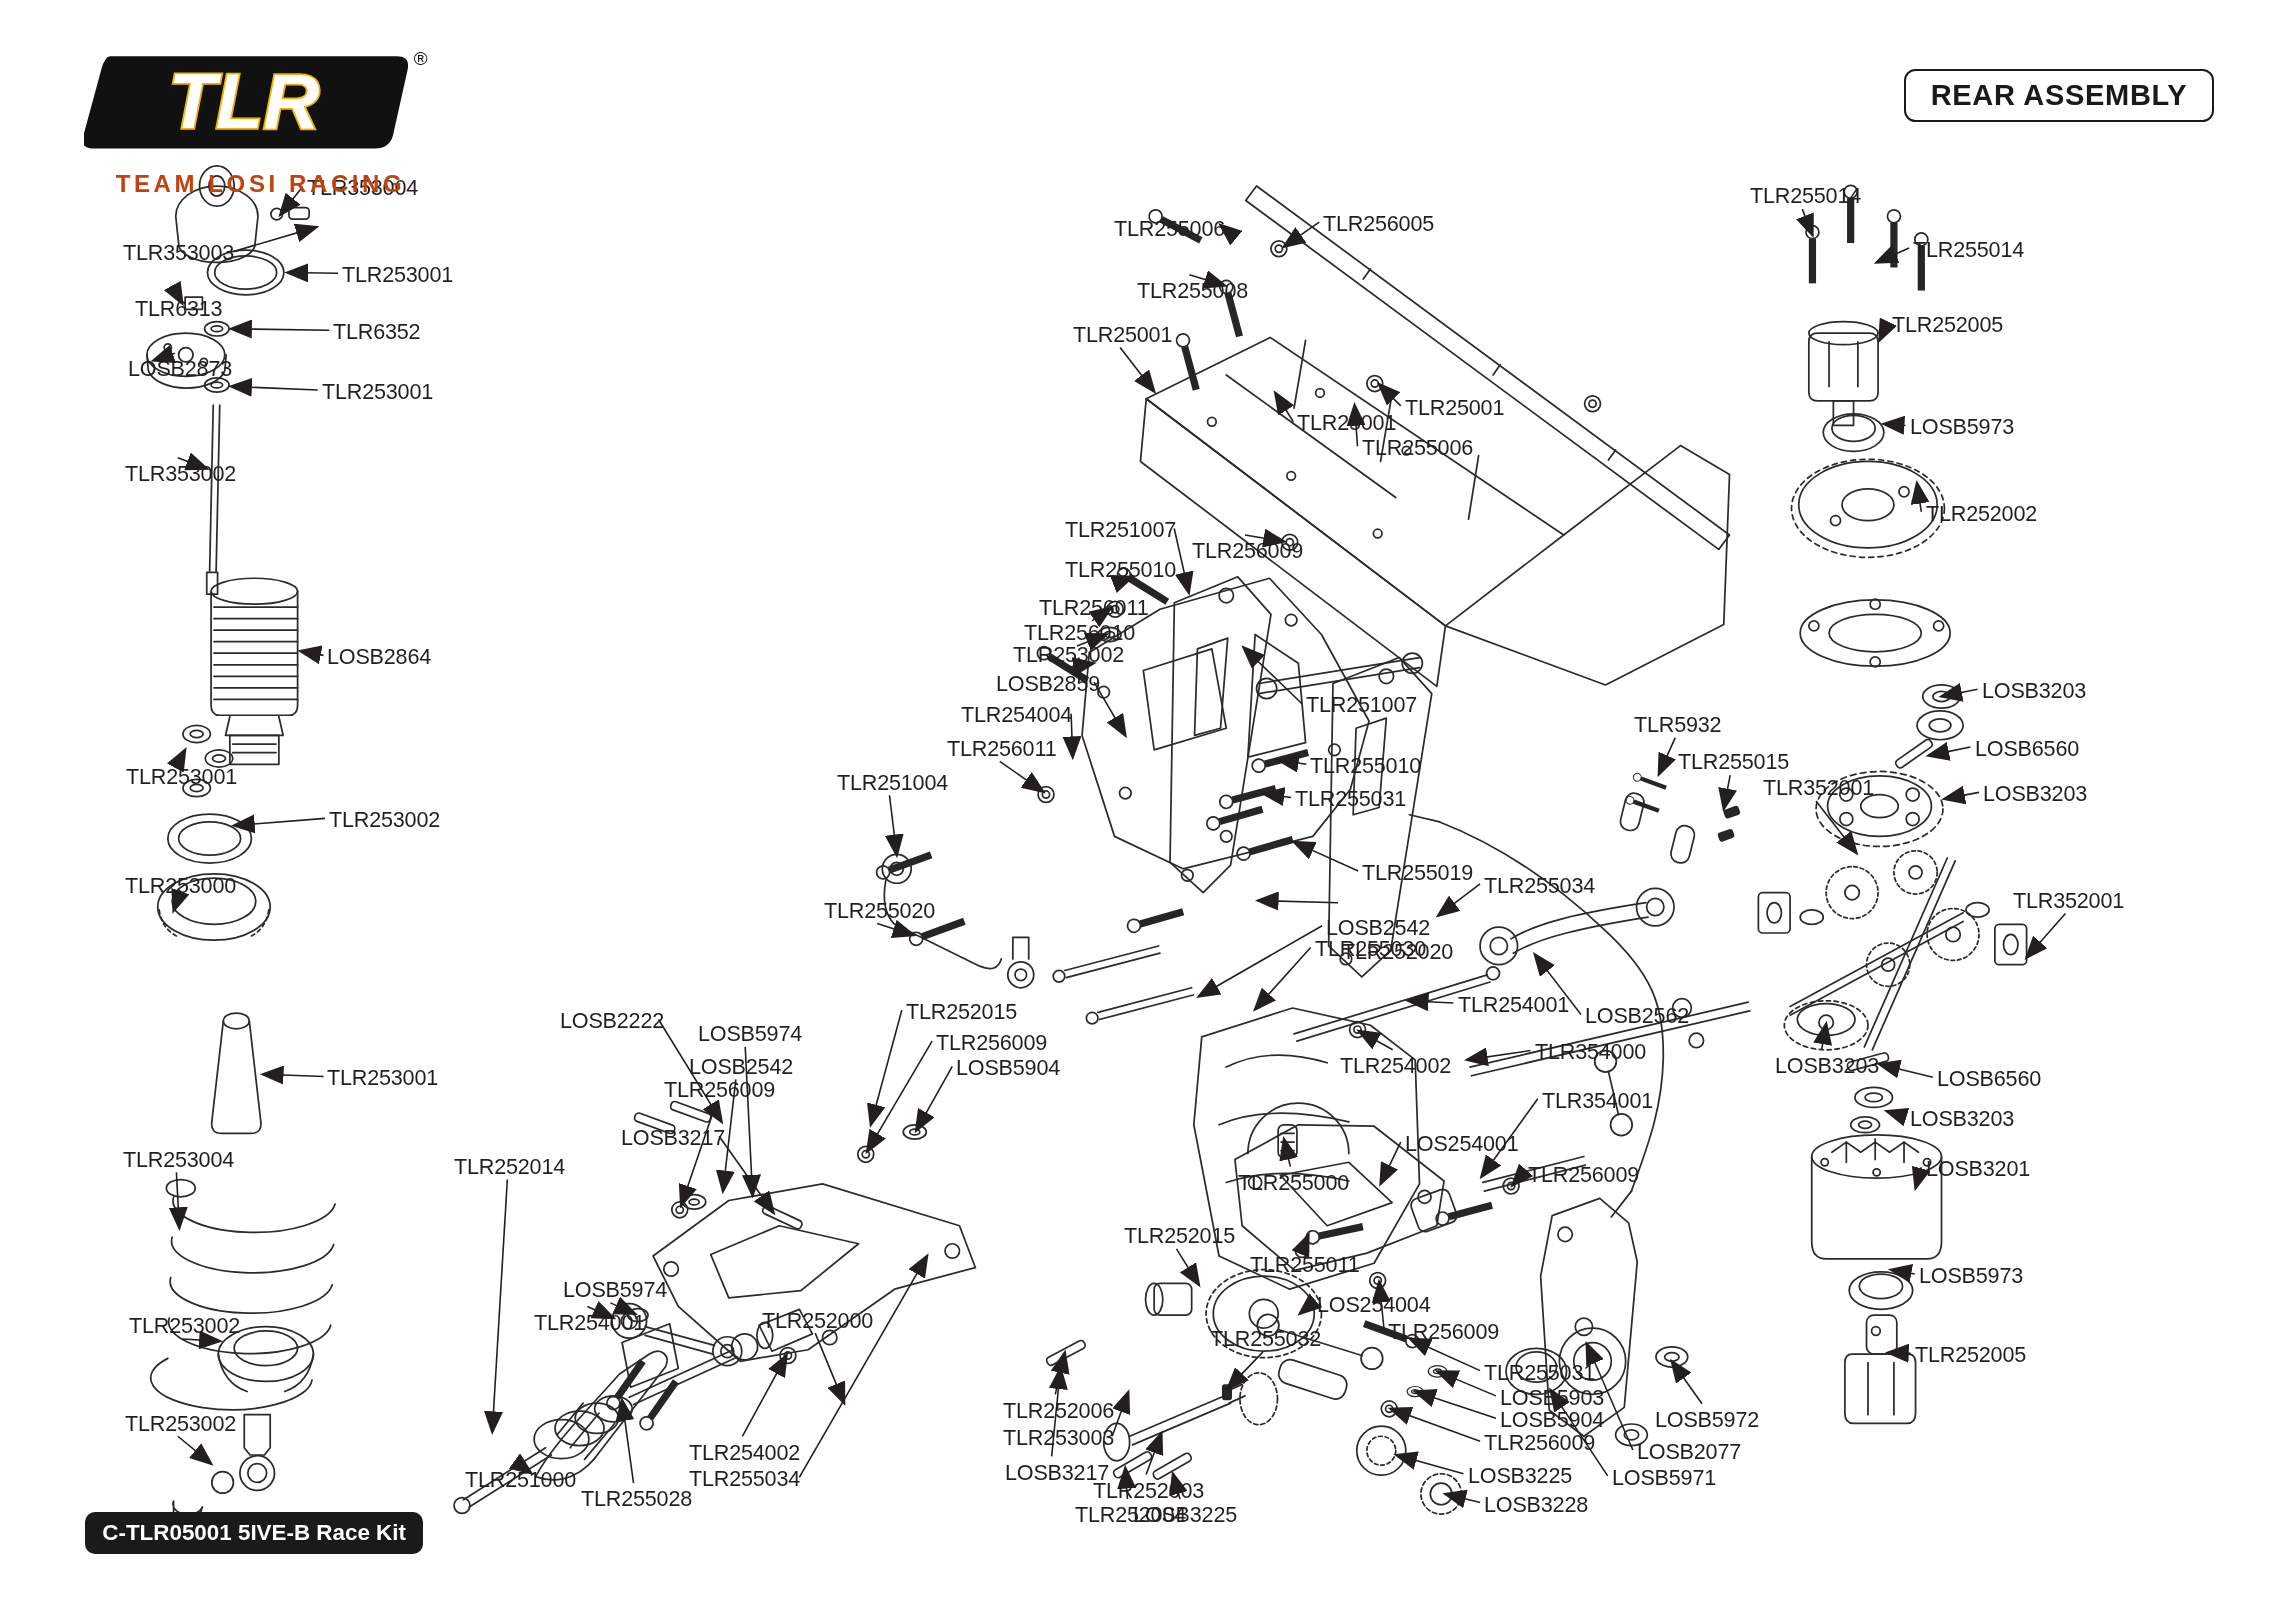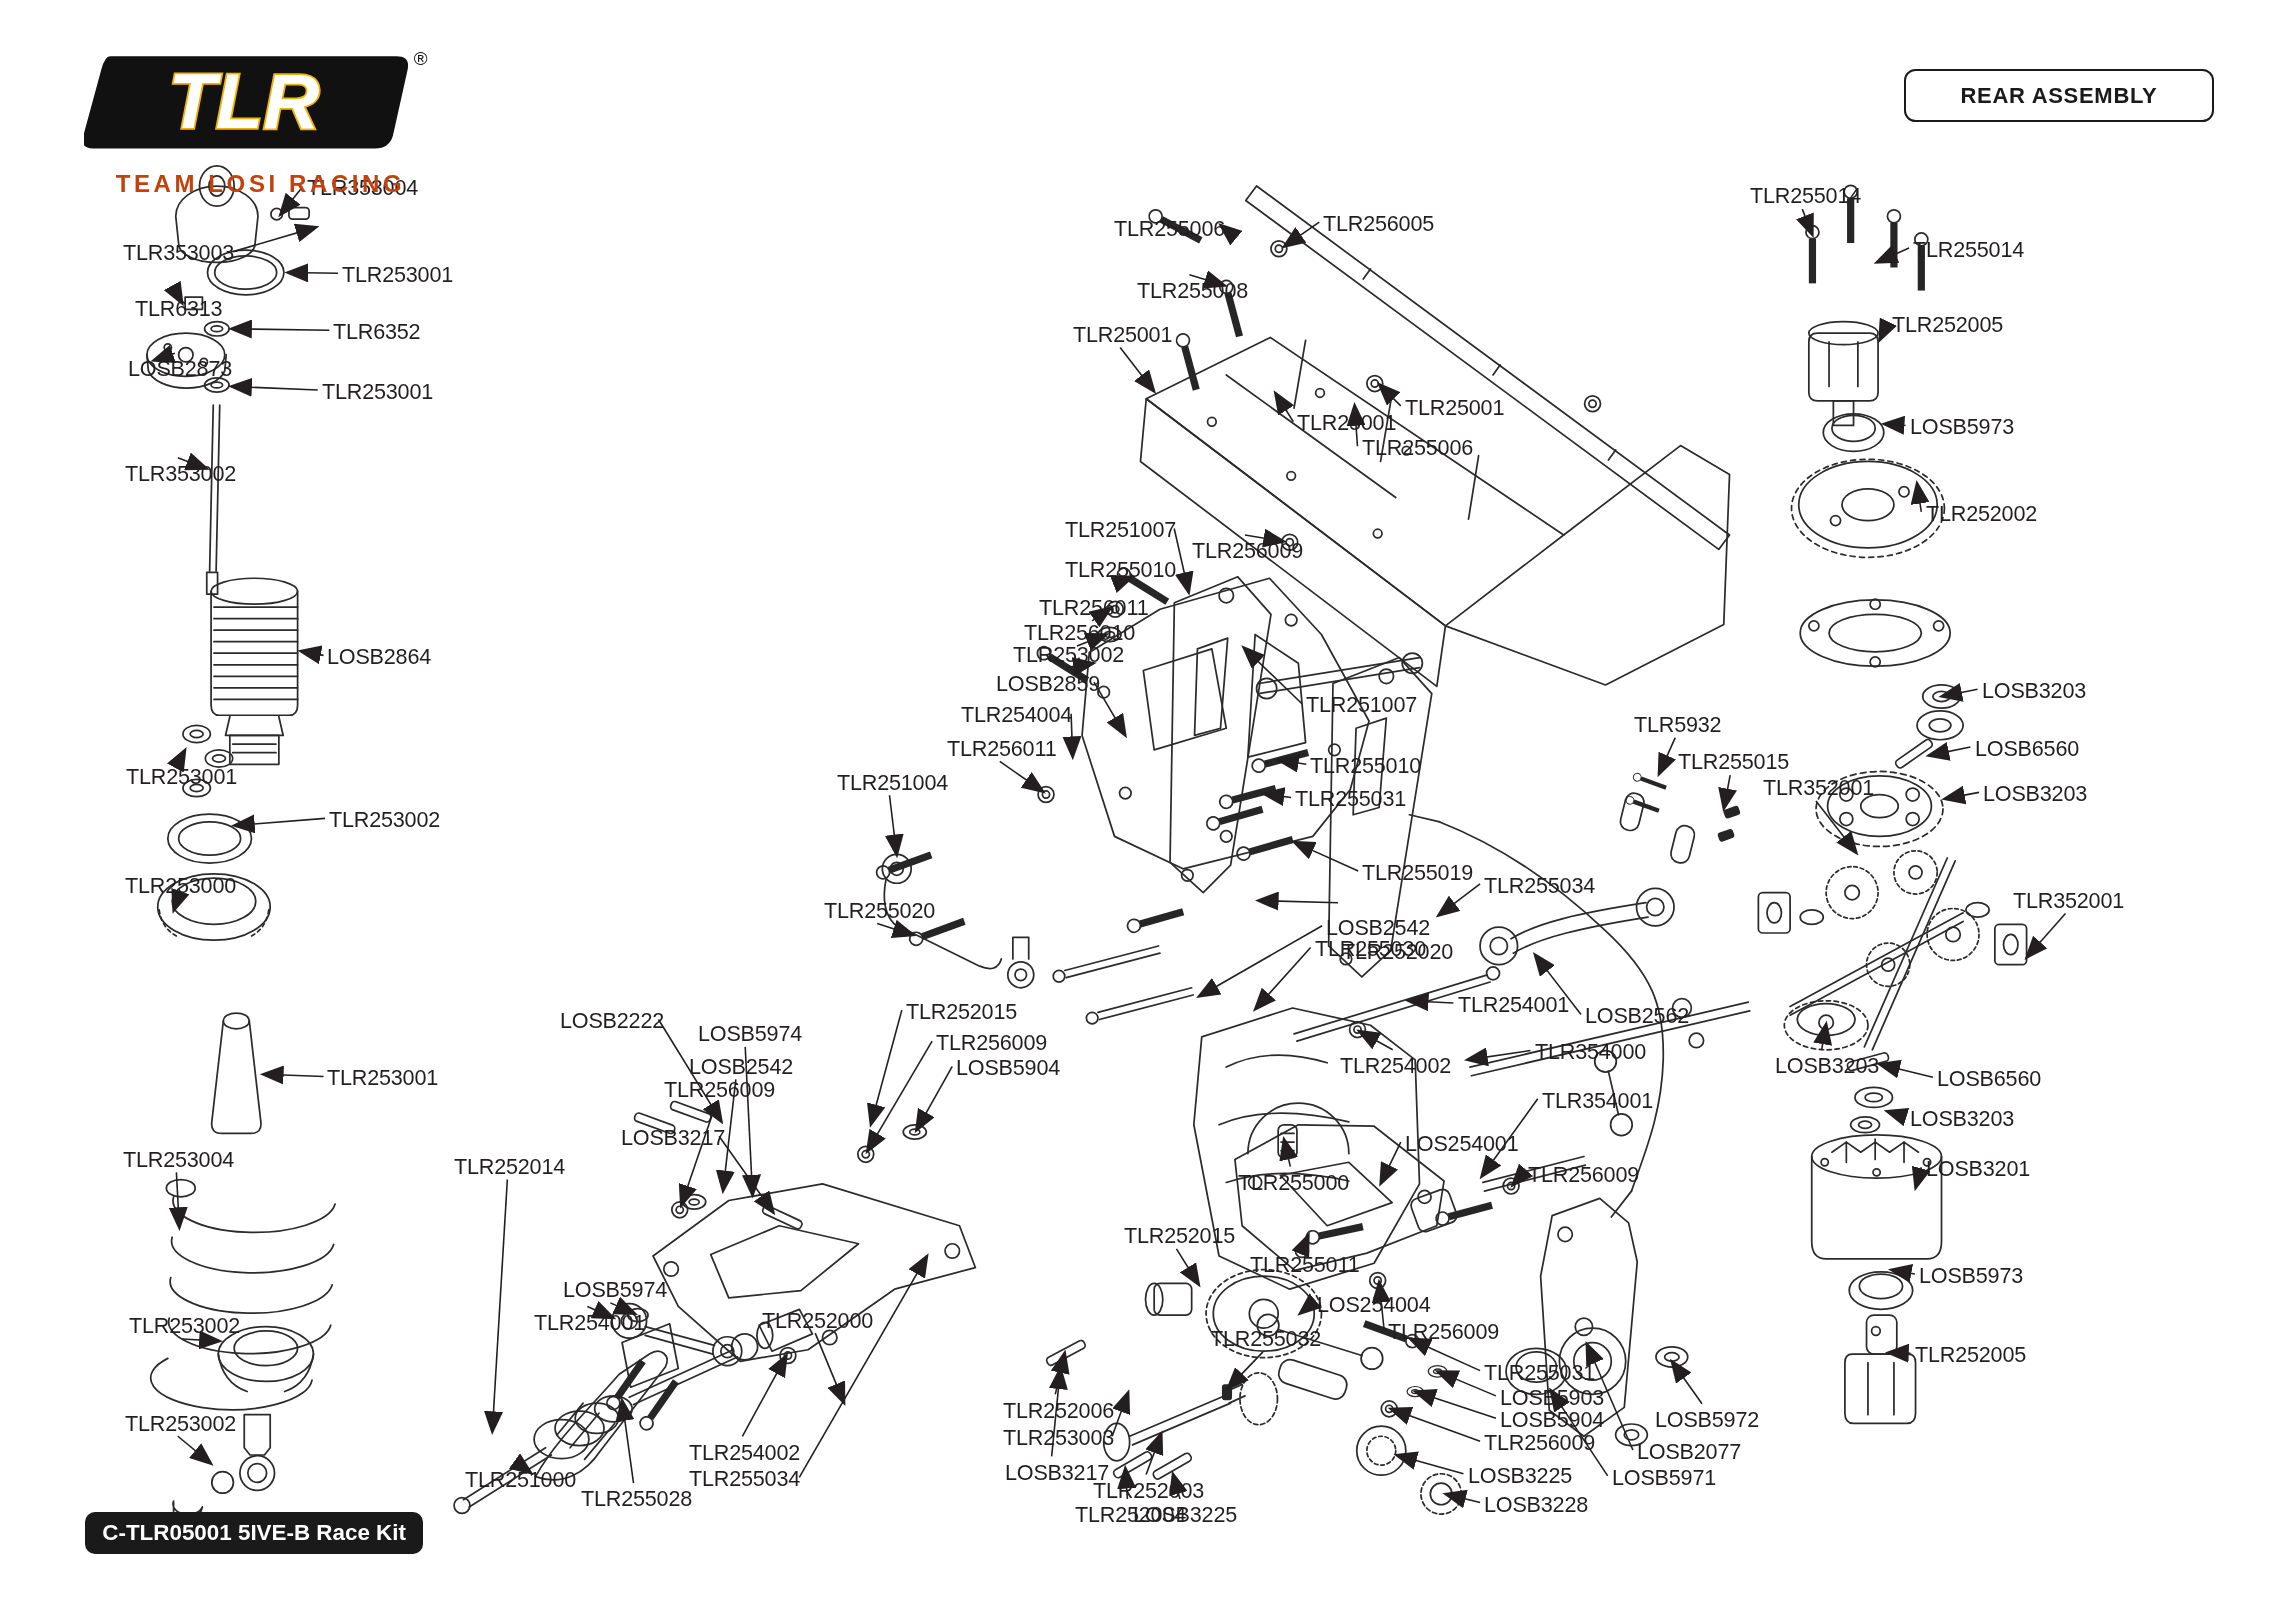--- a/index.html
+++ b/index.html
@@ -7,21 +7,21 @@
        font-family:"Liberation Sans",sans-serif;color:#231f20;}
   .layer{position:absolute;left:0;top:0;width:2273px;height:1623px;}
   #artwork{z-index:1;}
   #leaders{z-index:2;}
   #labels-layer{z-index:3;}
   .lbl{position:absolute;font-size:21.6px;letter-spacing:-0.2px;white-space:nowrap;color:#231f20;}
   .logo{position:absolute;left:84px;top:52px;width:353px;z-index:4;}
   .wordmark{font-weight:bold;font-size:24px;letter-spacing:3.6px;text-align:center;margin-top:8px;color:#c2410c;}
   .title-box{position:absolute;left:1904px;top:69px;width:306px;height:49px;border:2.9px solid #1a1a1a;
              border-radius:11.5px;display:flex;align-items:center;justify-content:center;
-             font-size:22px;font-weight:bold;letter-spacing:0.7px;z-index:4;color:#1a1a1a;background:#fff;}
+             font-size:29px;font-weight:bold;letter-spacing:0.7px;z-index:4;color:#1a1a1a;background:#fff;}
   .badge{position:absolute;left:85px;top:1512px;background:#1a1a1a;color:#fff;border-radius:10px;
          font-size:22.4px;font-weight:bold;padding:8px 17.3px;z-index:4;white-space:nowrap;}
   svg .ln{stroke:#231f20;stroke-width:2.2px;}
 </style>
 </head>
 <body>
 
 <svg id="artwork" class="layer" viewBox="0 0 3151 2251">
   <defs>
     <g id="scr">

